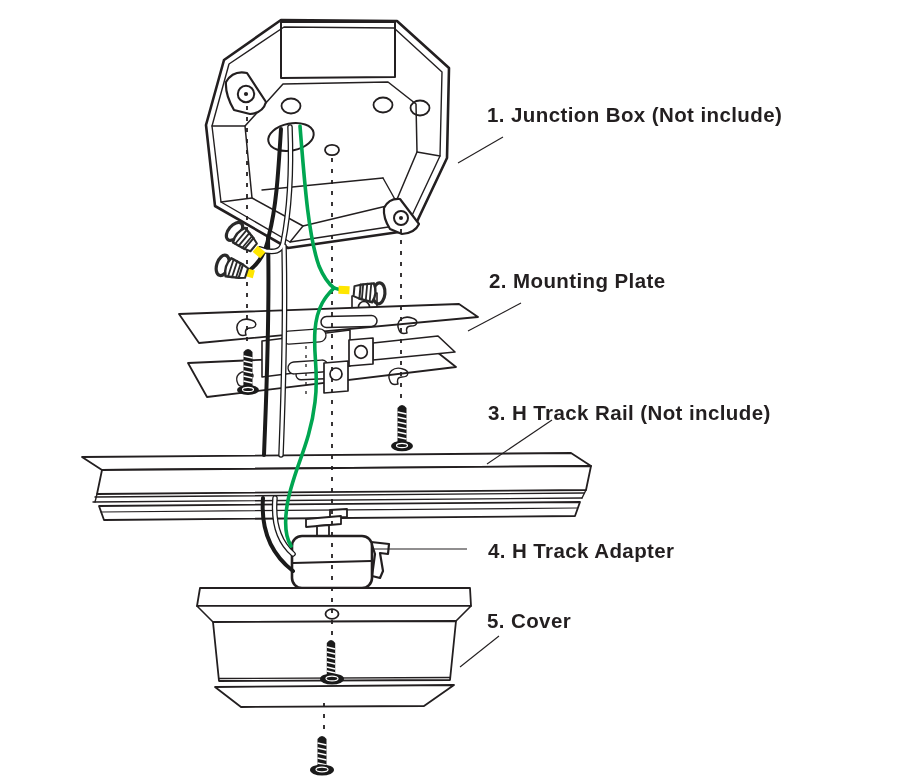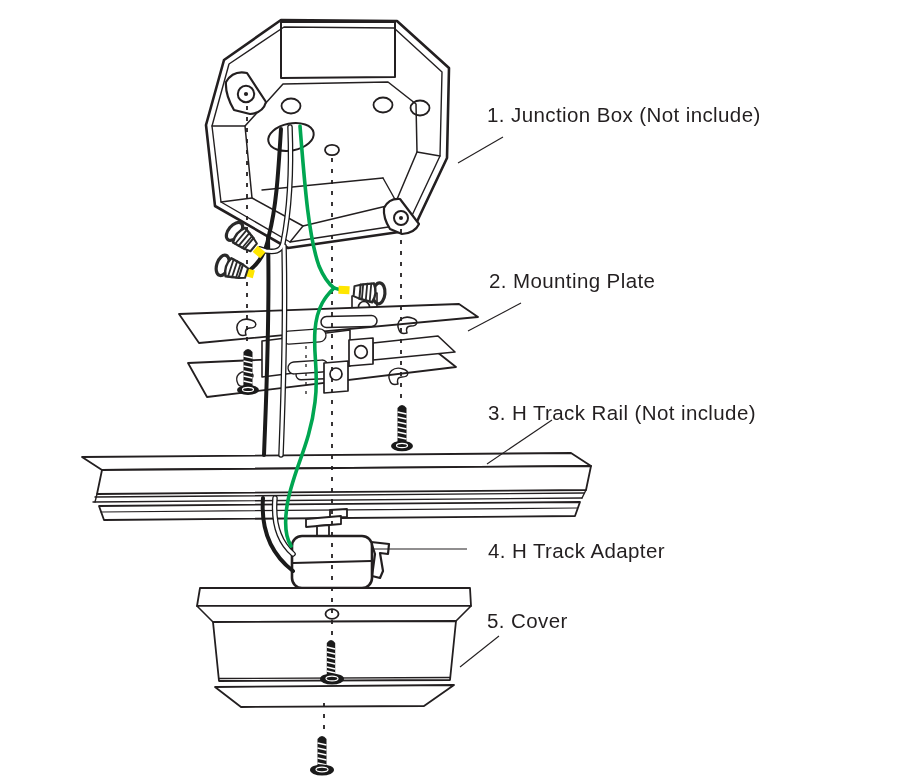--- a/index.html
+++ b/index.html
@@ -1,16 +1,16 @@
 <!DOCTYPE html>
 <html><head>
 <meta charset="utf-8">
 <style>
   html, body { margin: 0; padding: 0; background: #ffffff; }
-  .stage { width: 914px; height: 780px; position: relative; background: #fff; overflow: hidden; }
+  .stage { width: 914px; height: 780px; position: relative; background: #fff; overflow: hidden; font-weight: bold; }
   svg { display: block; }
   text.part-label {
     font-family: "Liberation Sans", "DejaVu Sans", sans-serif;
     font-size: 20.5px;
     letter-spacing: 0.4px;
     fill: #231f20;
   }
 </style>
 </head>
 <body>

